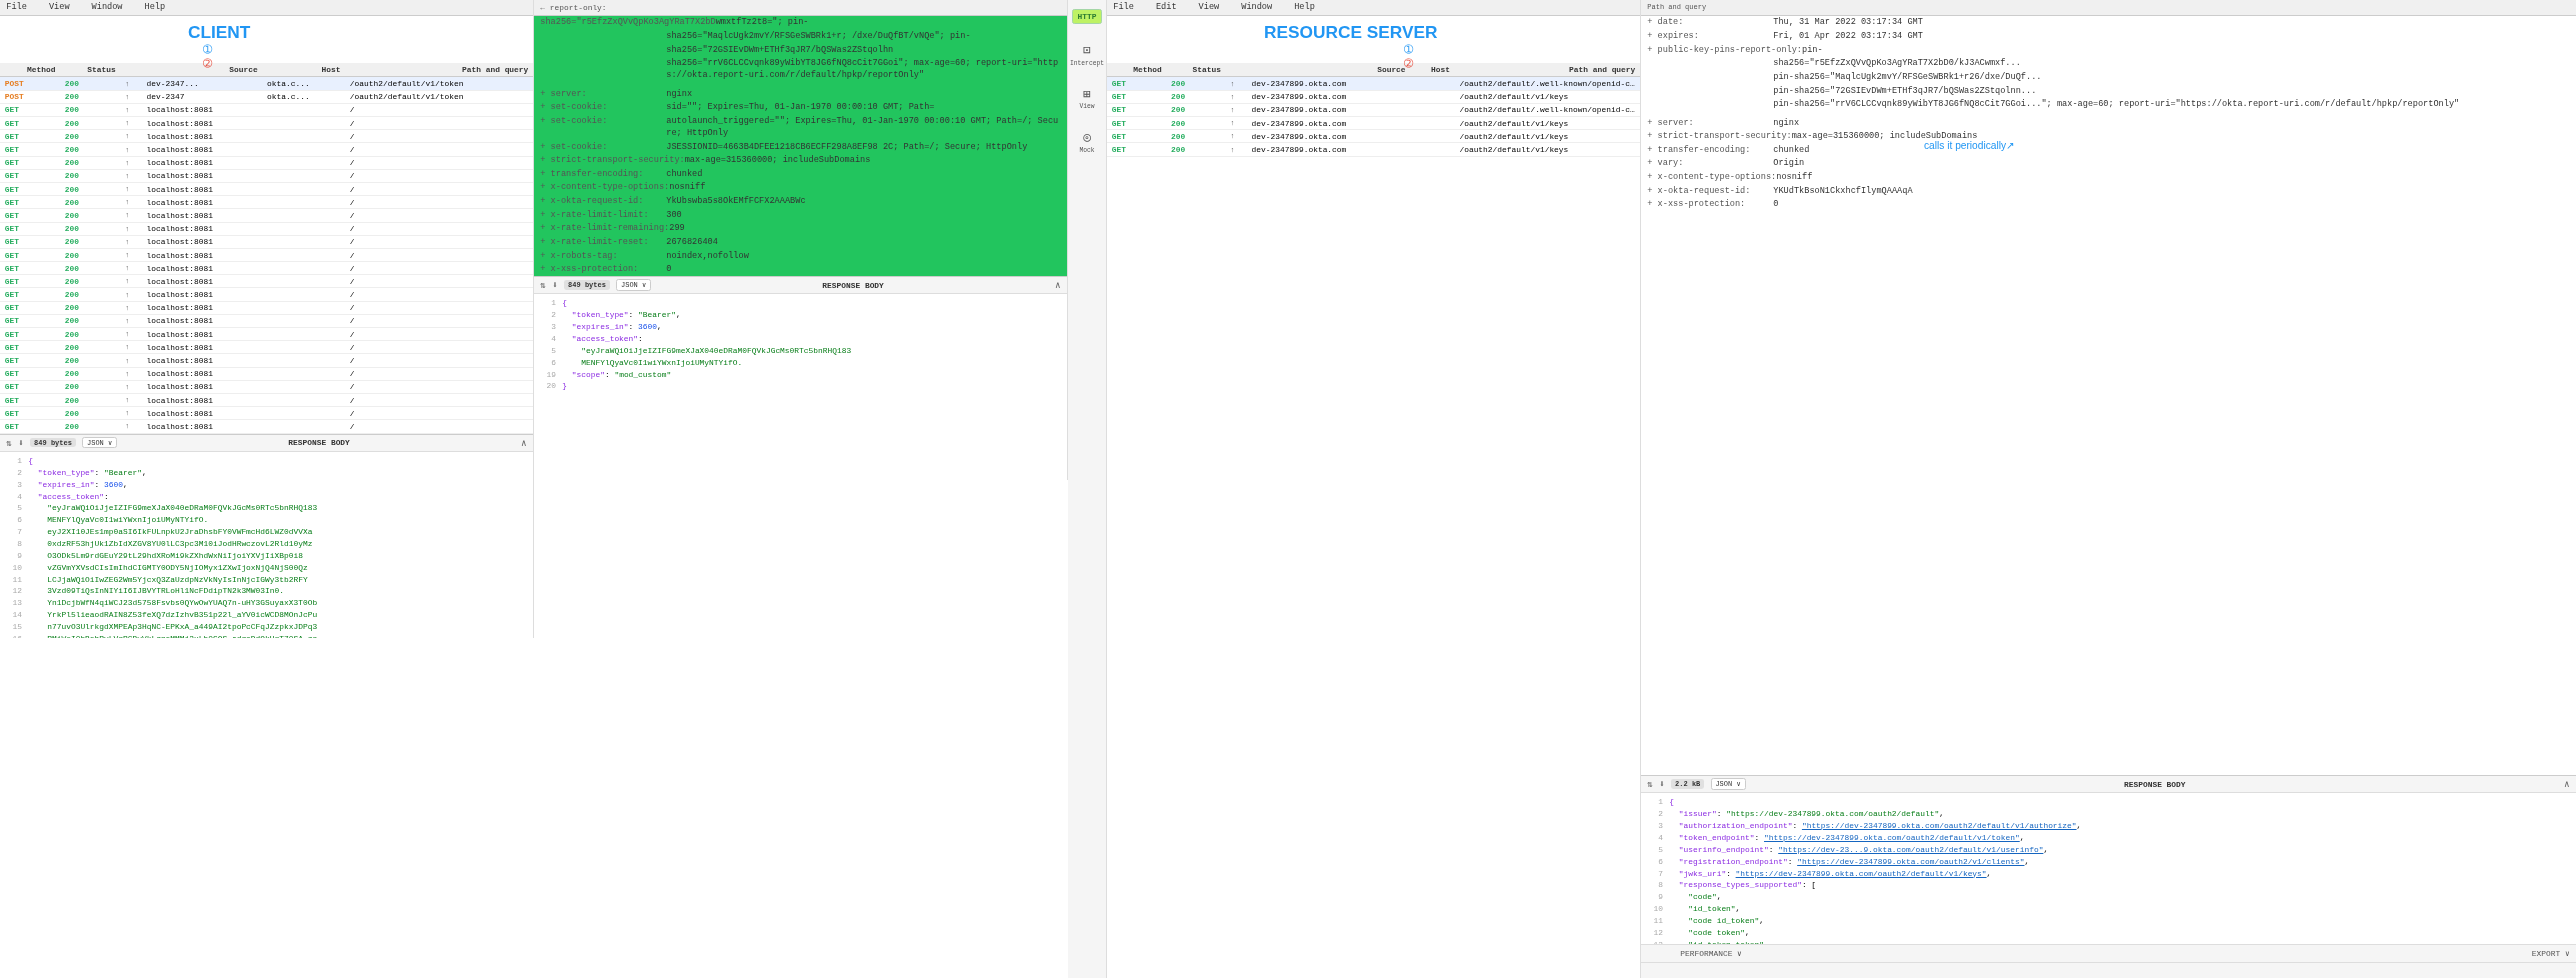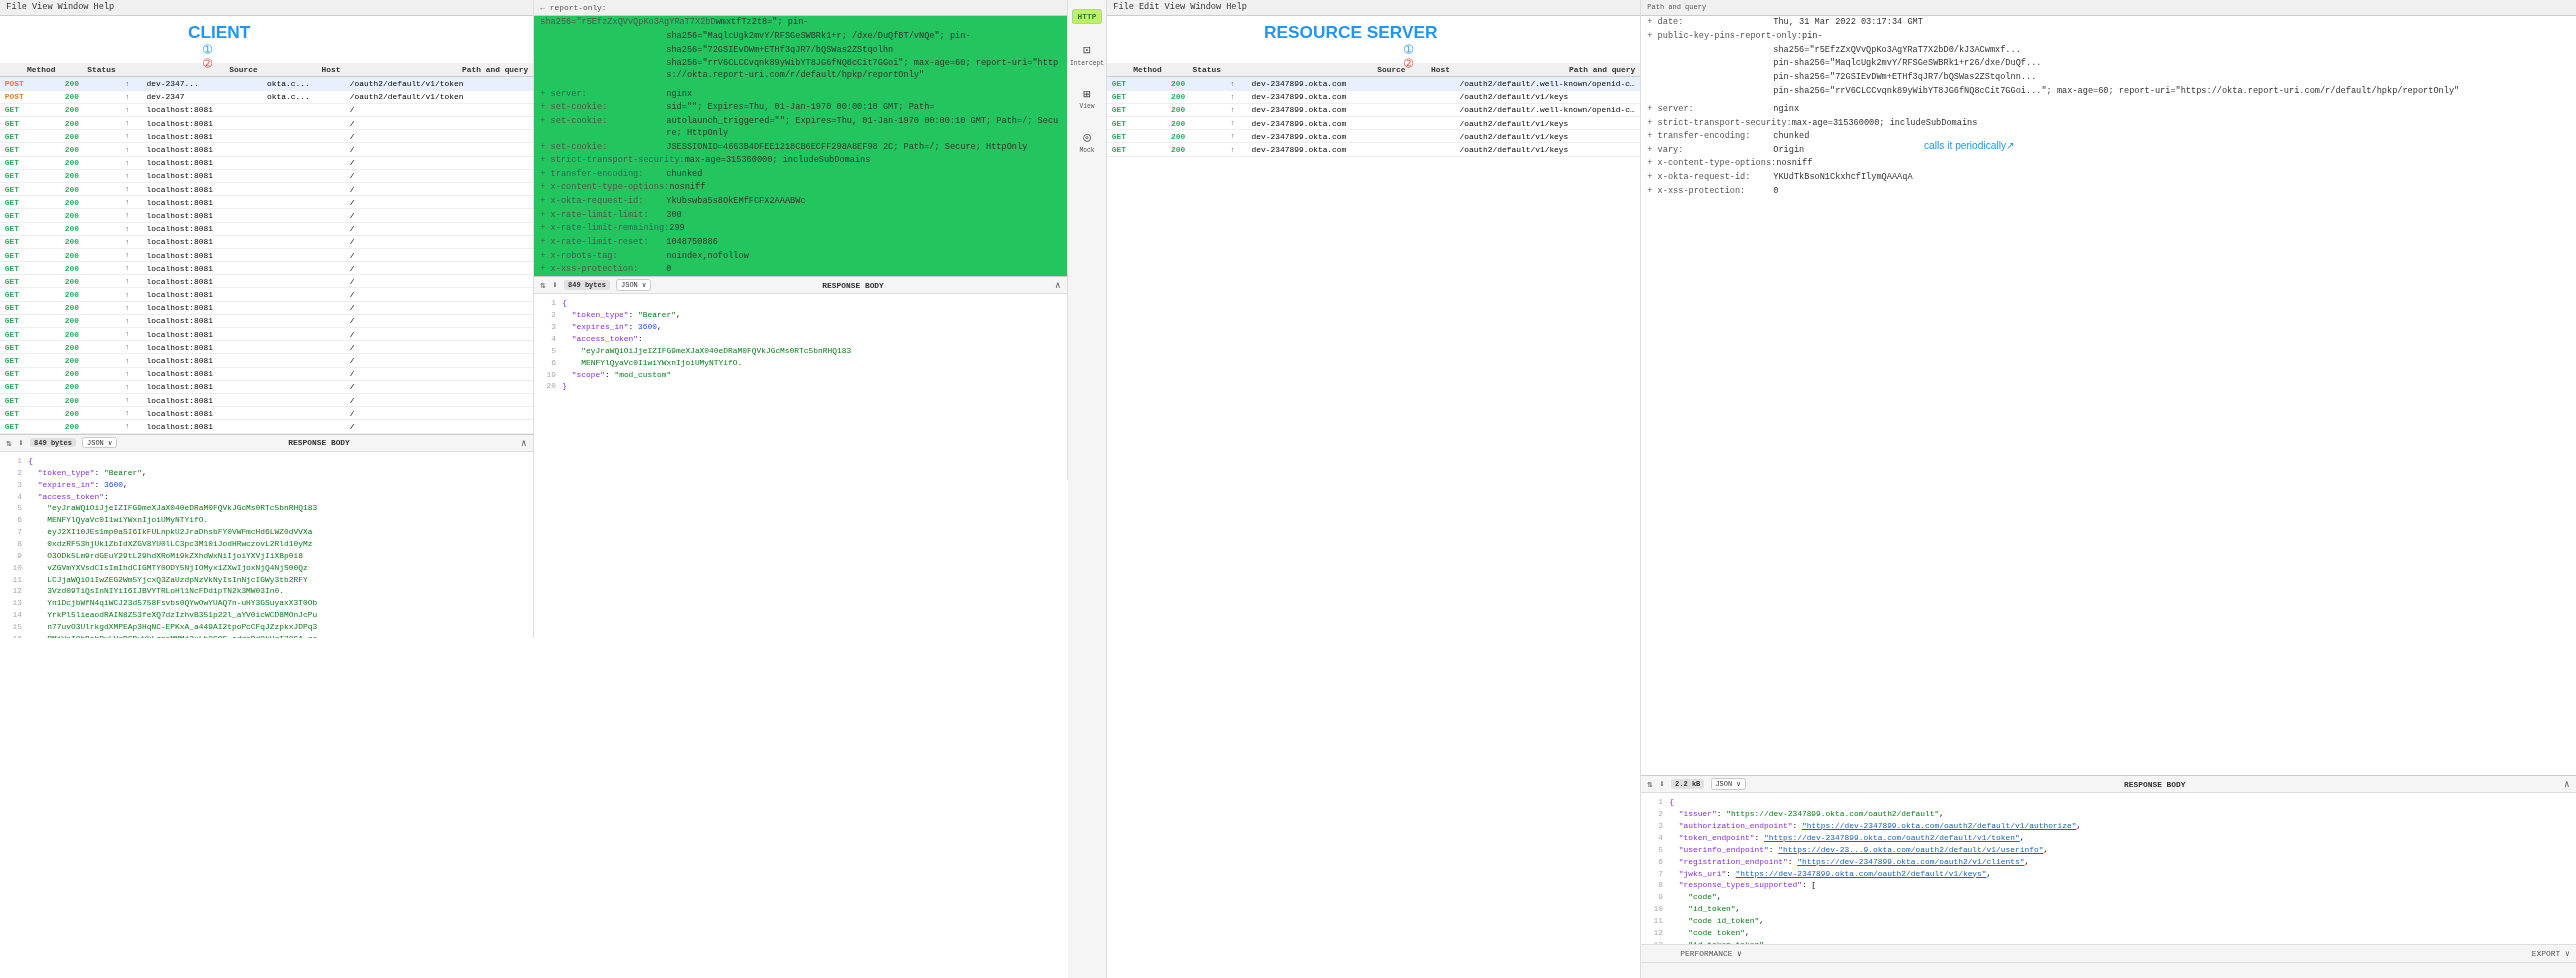--- a/index.html
+++ b/index.html
@@ -351,21 +351,21 @@
       text-decoration: underline;
     }
 
     .top-menu-bar {
       height: 15.7px;
       background: #f0f0f0;
       border-bottom: 0.8px solid #ccc;
       display: flex;
       align-items: center;
       padding: 0 6.3px;
-      gap: 5px;
+      gap: 22px;
       font-size: 8.6px;
       color: #333;
     }
 
     .menu-item {
       cursor: pointer;
     }
 
     .full-height {
       display: flex;
@@ -764,21 +764,21 @@
     <div class="detail-line">
       <span class="detail-key">+ x-rate-limit-limit:</span>
       <span class="detail-value">300</span>
     </div>
     <div class="detail-line">
       <span class="detail-key">+ x-rate-limit-remaining:</span>
       <span class="detail-value">299</span>
     </div>
     <div class="detail-line">
       <span class="detail-key">+ x-rate-limit-reset:</span>
-      <span class="detail-value">1048750886</span>
+      <span class="detail-value">2676826404</span>
     </div>
     <div class="detail-line">
       <span class="detail-key">+ x-robots-tag:</span>
       <span class="detail-value">noindex,nofollow</span>
     </div>
     <div class="detail-line">
       <span class="detail-key">+ x-xss-protection:</span>
       <span class="detail-value">0</span>
     </div>
   </div>
@@ -938,20 +938,24 @@
     <div class="top-menu-bar" style="height:15.7px; font-size:7px; color:#555;">
       <span>Path and query</span>
     </div>
 
     <div style="flex:1; overflow:auto;">
       <div class="detail-line">
         <span class="detail-key">+ date:</span>
         <span class="detail-value">Thu, 31 Mar 2022 03:17:34 GMT</span>
       </div>
       <div class="detail-line">
+        <span class="detail-key">+ expires:</span>
+        <span class="detail-value">Fri, 01 Apr 2022 03:17:34 GMT</span>
+      </div>
+      <div class="detail-line">
         <span class="detail-key">+ public-key-pins-report-only:</span>
         <span class="detail-value">pin-</span>
       </div>
       <div class="detail-line">
         <span class="detail-key"></span>
         <span class="detail-value">sha256="r5EfzZxQVvQpKo3AgYRaT7X2bD0/kJ3ACwmxf...</span>
       </div>
       <div class="detail-line">
         <span class="detail-key"></span>
         <span class="detail-value">pin-sha256="MaqlcUgk2mvY/RFSGeSWBRk1+r26/dxe/DuQf...</span>

